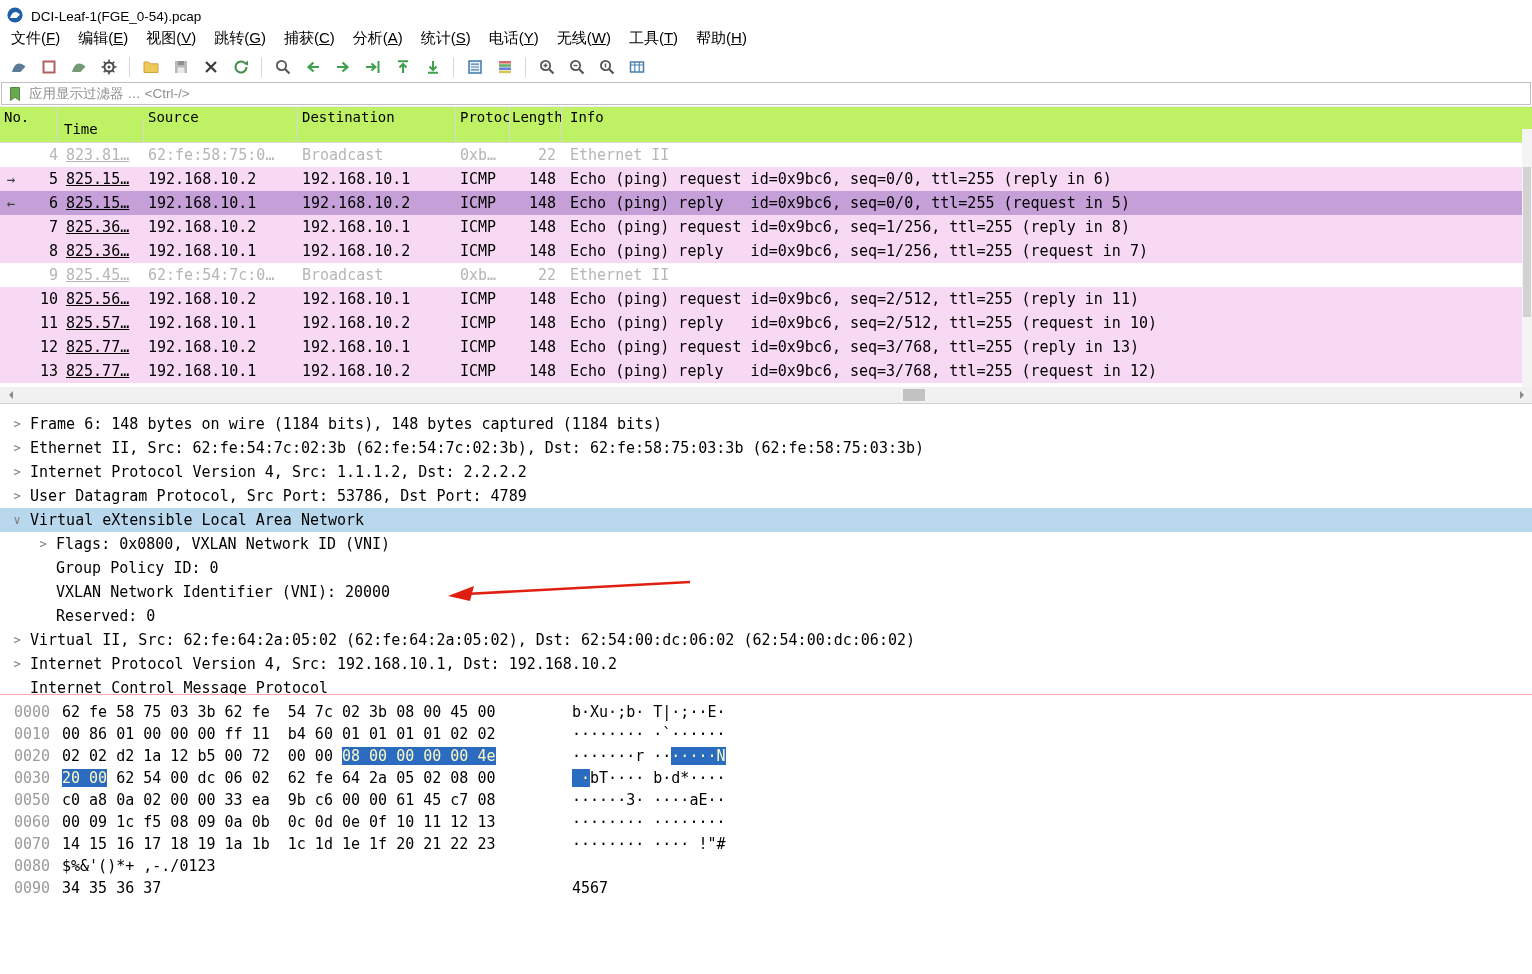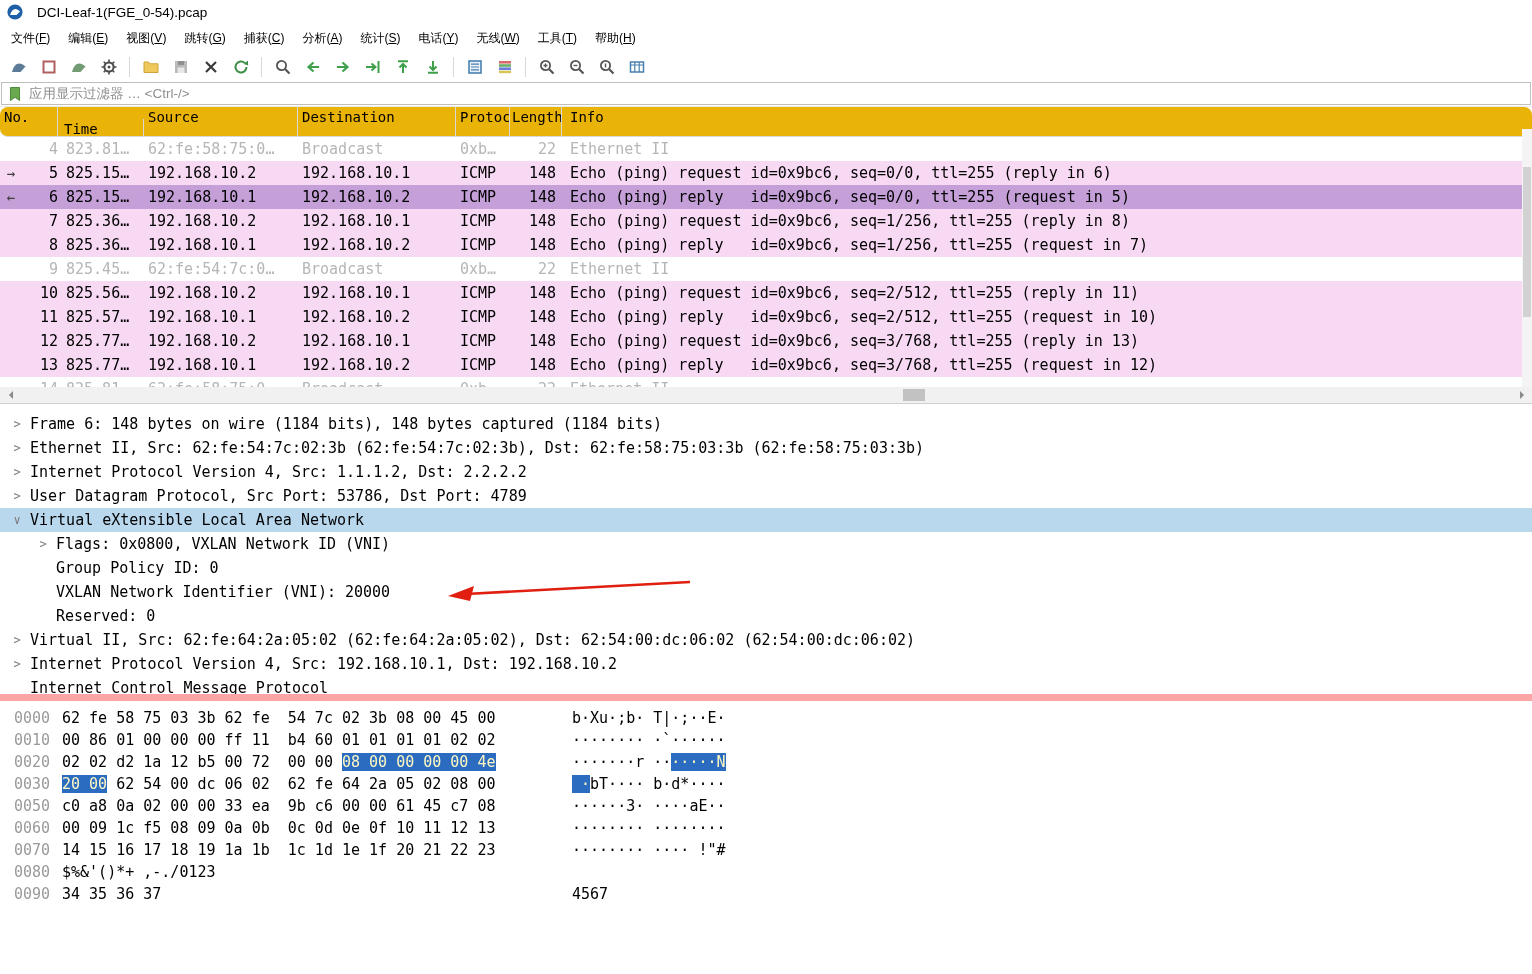--- a/index.html
+++ b/index.html
@@ -1,48 +1,48 @@
 <!DOCTYPE html>
 <html style="--c-icmp_row: #f8d9f4; --c-selected_row: #c5a0d8; --c-inactive_select: #b9d8ee; --c-hex_highlight: #2b6bc0; --c-gray_row_text: #b6b6b6; --c-annotation_arrow: #e11f10;"><head>
 <meta charset="utf-8">
 <style>
   * { margin:0; padding:0; box-sizing:border-box; }
   html,body { width:1532px; height:974px; overflow:hidden; background:#fff;
     font-family:"Liberation Sans", sans-serif; color:#000; }
   .mono { font-family:"DejaVu Sans Mono","Liberation Mono",monospace; }
 
   
-  .titlebar { height:24px; display:flex; align-items:center; gap:13px; padding-left:6px; font-size:13.5px; }
-  .menubar { height:28px; display:flex; align-items:center; font-size:12px; padding-left:2px; }
+  .titlebar { height:24px; display:flex; align-items:flex-end; gap:7px; padding-left:6px; font-size:13.5px; }
+  .menubar { height:28px; display:flex; align-items:center; font-size:15px; padding-left:2px; }
   .menu-item { padding:3px 9px; cursor:default; }
   .toolbar { height:30px; display:flex; align-items:center; gap:5px; padding-left:6px; }
   .tbtn { width:25px; height:24px; display:flex; align-items:center; justify-content:center; }
   .tsep { width:1px; height:20px; background:#d8d8d8; margin:0 3px; }
 
   .filterbar { height:23px; margin:0 1px 1px 1px; border:1px solid #bfbfbf; display:flex;
     align-items:center; gap:7px; padding:0 6px; background:#fff; }
   .filter-input { flex:1; border:none; outline:none; font-size:13.5px; background:transparent;
     font-family:"Liberation Sans",sans-serif; }
   .filter-input::placeholder { color:#8f8f8f; opacity:1; }
 
   
   .packet-pane { height:281px; position:relative; overflow:hidden; border-top:1px solid #ececec; }
-  .plist-header { display:flex; height:30px; line-height:21px; background:#eab308;
-    border-bottom:1px solid #d9d9d9; font-size:14px;border-radius:8px; }
+  .plist-header { display:flex; height:36px; line-height:21px; background:#bef264;
+    border-bottom:1px solid #d9d9d9; font-size:14px; }
   .ph { border-right:1px solid #d9d9d9; padding-left:4px; overflow:hidden; white-space:nowrap; }
   .c1{width:58px;} .c2{width:86px; padding-left:6px;margin-top:12px;} .c3{width:154px;} .c4{width:158px;}
   .c5{width:54px;} .c6{width:52px; padding-left:2px;} .c7{flex:1; padding-left:8px; border-right:none;}
   .packet-rows { height:259px; overflow:hidden; }
   .prow { display:flex; height:24px; line-height:24px; font-size:15px; white-space:pre; }
   .row-icmp { background:var(--c-icmp_row,#f8d9f4); }
   .row-sel  { background:var(--c-selected_row,#c5a0d8); }
   .row-gray { color:var(--c-gray_row_text,#b6b6b6); }
   .pc-mark { width:22px; text-align:center; color:#3f3f3f; font-size:14px; }
   .pc-no   { width:36px; text-align:right; }
-  .pc-time { width:86px; padding-left:8px; }
+  .pc-time { width:86px; padding-left:8px;text-decoration:underline; }
   .pc-src  { width:154px; padding-left:4px; }
   .pc-dst  { width:158px; padding-left:4px; }
   .pc-proto{ width:54px;  padding-left:4px; }
   .pc-len  { width:52px; text-align:right; padding-right:6px; }
   .pc-info { flex:1; padding-left:8px; overflow:hidden; }
 
   .vscroll { position:absolute; right:0; top:22px; bottom:0; width:10px; background:#f4f4f4; }
   .vthumb { position:absolute; left:1px; right:1px; top:38px; height:150px; background:#d2d2d2; }
 
   .hscroll { height:17px; background:#f1f1f1; position:relative; border-bottom:1px solid #cfcfcf; }
@@ -58,21 +58,21 @@
   .drow { height:24px; line-height:24px; display:flex; font-size:15px; white-space:pre; }
   .dmark { width:14px; margin-left:10px; color:#7d7d7d; font-size:12px; text-align:center; }
   .drow.ind1 .dmark { margin-left:36px; }
   .dtext { padding-left:6px; }
   .drow.sel { background:var(--c-inactive_select,#b9d8ee); }
 
   .anno-arrow { position:absolute; left:432px; top:572px; width:272px; height:40px;
     z-index:5; pointer-events:none; }
 
   
-  .hexpane { height:280px; overflow:hidden; border-top:7px solid #fca5a5; padding-top:6px; }
+  .hexpane { height:280px; overflow:hidden; border-top:1px solid #fca5a5; padding-top:6px; }
   .hrow { display:flex; height:22px; line-height:22px; font-size:15px; white-space:pre; }
   .hoff { width:62px; padding-left:14px; color:#9a9a9a; }
   .hbytes { width:510px; }
   .hl { background:var(--c-hex_highlight,#2b6bc0); color:#fef9c3; }
 </style>
 </head>
 <body>
 
 <div class="titlebar">
   <svg width="18" height="18" viewBox="0 0 18 18">

